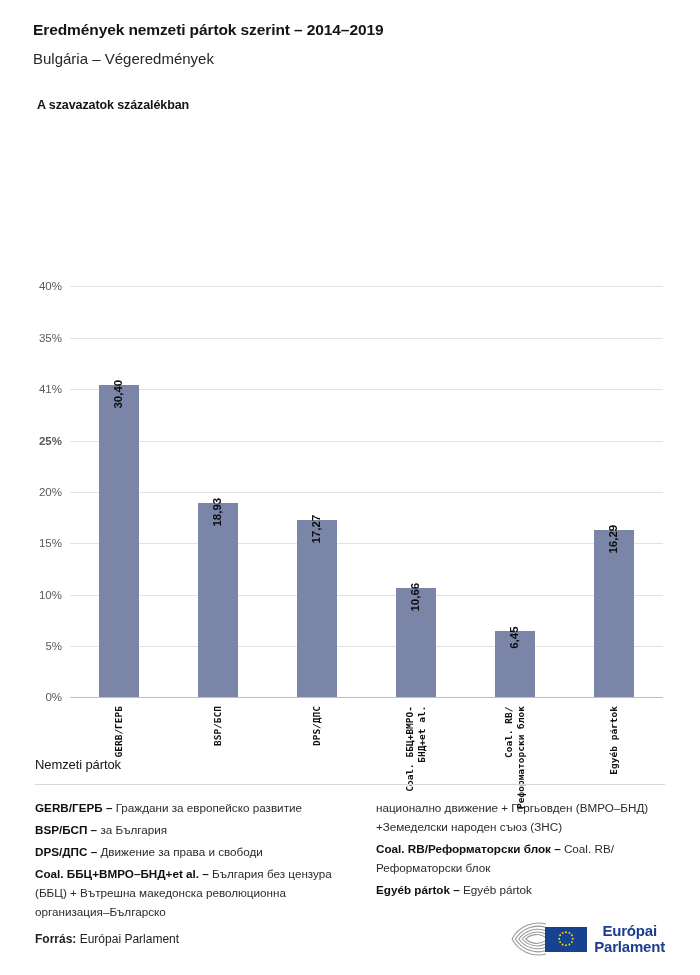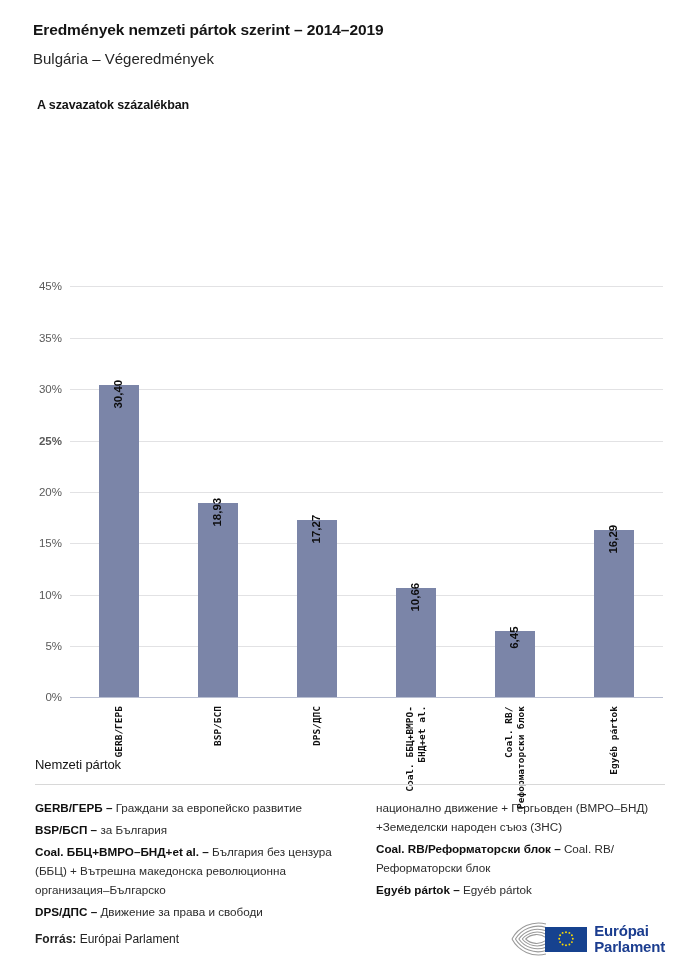--- a/index.html
+++ b/index.html
@@ -181,43 +181,44 @@
   }
   #source-text {
     font-size: 12px;
     color: #222222;
   }
   #source-text b { font-weight: bold; }
   #ep-logo {
     display: flex;
     align-items: center;
     gap: 7px;
+    text-align: center;
   }
   #ep-logo-text {
     font-size: 15px;
     font-weight: bold;
     color: #1b3d8f;
     line-height: 1.06;
     letter-spacing: -0.2px;
   }
 </style>
 </head>
 <body>
 
 <div id="header">
   <div id="chart-title">Eredmények nemzeti pártok szerint – 2014–2019</div>
   <div id="chart-subtitle">Bulgária – Végeredmények</div>
   <div id="axis-caption">A szavazatok százalékban</div>
 </div>
 
 <div id="chart-area">
   <div id="ylabels">
-      <div class="ytick" style="top: 0px;">45%</div>
+      <div class="ytick" style="top: 0px;">40%</div>
       <div class="ytick" style="top: 51.375px;">35%</div>
-      <div class="ytick" style="top: 102.75px;">30%</div>
+      <div class="ytick" style="top: 102.75px;">41%</div>
       <div class="ytick" style="top: 154.125px; font-weight: bold;">25%</div>
       <div class="ytick" style="top: 205.5px; text-align: right;">20%</div>
       <div class="ytick" style="top: 256.875px;">15%</div>
       <div class="ytick" style="top: 308.25px;">10%</div>
       <div class="ytick" style="top: 359.625px;">5%</div>
       <div class="ytick" style="top: 411px;">0%</div>
     </div>
   <div class="plot" id="plot">
       <div class="gridline" style="top: 0px;"></div>
       <div class="gridline" style="top: 51.375px;"></div>
@@ -281,22 +282,22 @@
     </div>
 </div>
 
 <div id="legend">
   <div id="legend-title">Nemzeti pártok</div>
   <div id="legend-divider"></div>
   <div id="legend-cols">
     <div class="legend-col left" id="legend-left">
         <div class="legend-entry"><b>GERB/ГЕРБ – </b><span>Граждани за европейско развитие</span></div>
         <div class="legend-entry"><b>BSP/БСП – </b><span>за България</span></div>
+        <div class="legend-entry"><b>DPS/ДПС – </b><span>Движение за права и свободи</span></div>
         <div class="legend-entry"><b>Coal. ББЦ+ВМРО–БНД+et al. – </b><span>България без цензура (ББЦ) + Вътрешна македонска революционна организация–Българско</span></div>
-        <div class="legend-entry"><b>DPS/ДПС – </b><span>Движение за права и свободи</span></div>
       </div>
     <div class="legend-col right" id="legend-right">
         <div class="legend-entry"><span>национално движение + Гергьовден (ВМРО–БНД) +Земеделски народен съюз (ЗНС)</span></div>
         <div class="legend-entry"><b>Coal. RB/Реформаторски блок – </b><span>Coal. RB/Реформаторски блок</span></div>
         <div class="legend-entry"><b>Egyéb pártok – </b><span>Egyéb pártok</span></div>
       </div>
   </div>
 </div>
 
 <div id="footer">

